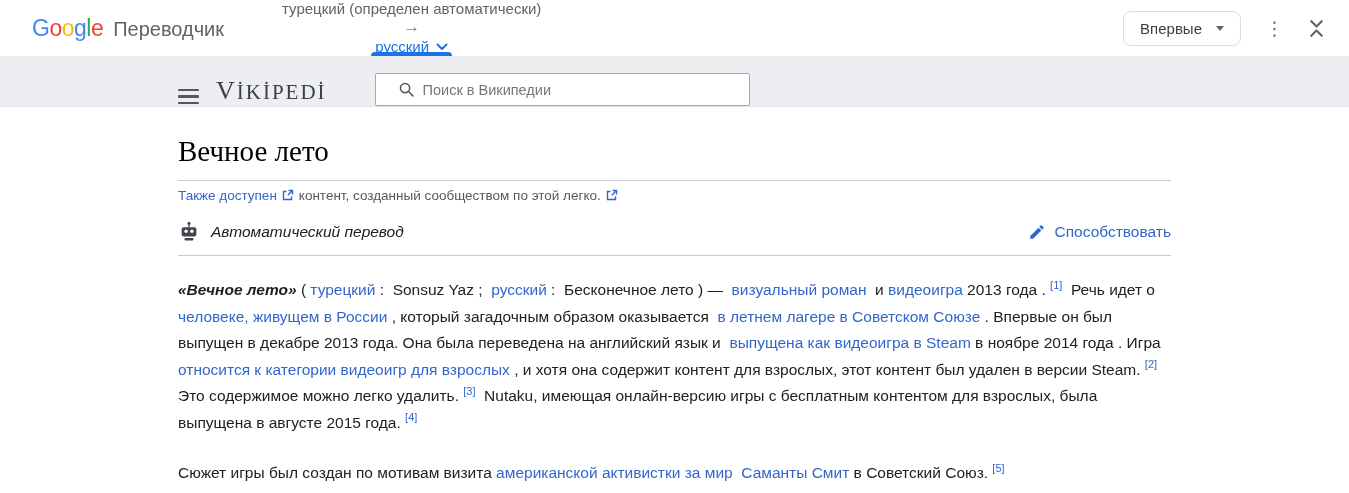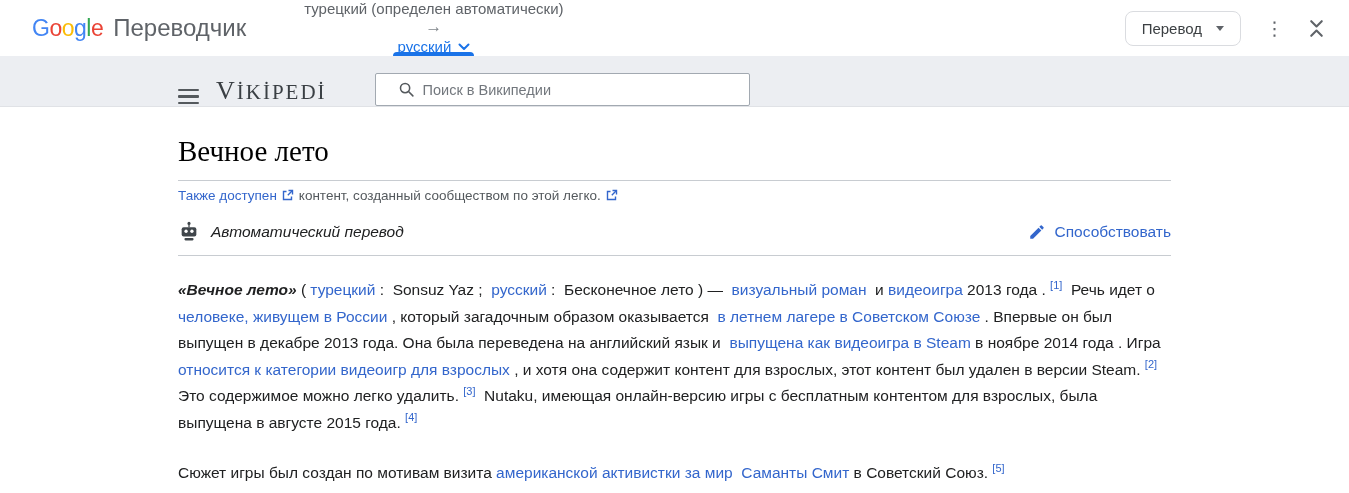--- a/index.html
+++ b/index.html
@@ -3,21 +3,21 @@
 <meta charset="utf-8">
 <style>
   * { margin:0; padding:0; box-sizing:border-box; }
   html,body { width:1349px; height:493px; overflow:hidden; background:#fff;
     font-family:"Liberation Sans", sans-serif; }
 
   
   .translate-bar { height:56px; background:#fff; display:flex; align-items:center; position:relative; }
   .tb-left { margin-left:32px; display:flex; align-items:baseline; gap:10px; flex:0 0 auto; }
   .g-logo { font-size:23px; font-weight:500; letter-spacing:-0.5px; white-space:pre; }
-  .app-name { font-size:24px; color:#5f6368; }
+  .app-name { font-size:20px; color:#5f6368; }
   .tb-lang { display:flex; align-items:center; height:100%; margin-left:58px;flex-direction:column; }
   .src-lang { font-size:15px; color:#5f6368; cursor:pointer; }
   .lang-arrow { font-size:17px; color:#80868b; margin:0 22px; }
   .tgt-lang { position:relative; height:100%; display:flex; align-items:center; gap:7px;
     color:#1a73e8; font-size:15px; padding:0 4px; cursor:pointer; }
   .tab-indicator { position:absolute; bottom:0; left:0; right:0; height:4px;
     background:#1a73e8; border-radius:4px 4px 0 0; }
   .tb-right { margin-left:auto; margin-right:24px; display:flex; align-items:center; gap:24px; }
   .translate-btn { display:flex; align-items:center; gap:14px; background:#fff;
     border:1px solid #dadce0; border-radius:8px; padding:8px 16px; font-size:15px;
@@ -78,21 +78,21 @@
       <span>русский</span>
       <svg width="12" height="8" viewBox="0 0 12 8" fill="none" stroke="#1a73e8" stroke-width="2" stroke-linecap="round" stroke-linejoin="round">
         <polyline points="1.5,1.5 6,6 10.5,1.5"></polyline>
       </svg>
       <span class="tab-indicator"></span>
     </div>
   </div>
 
   <div class="tb-right">
     <button class="translate-btn">
-      <span>Перевод</span>
+      <span>Впервые</span>
       <span class="caret"></span>
     </button>
     <button class="icon-btn">
       <span class="kebab-glyph">⋮</span>
     </button>
     <button class="icon-btn">
       <svg width="17" height="21" viewBox="0 0 16 20" fill="none" stroke="#5f6368" stroke-width="2" stroke-linecap="round" stroke-linejoin="round">
         <polyline points="3,3 8,8 13,3"></polyline>
         <polyline points="3,17 8,12 13,17"></polyline>
       </svg>

